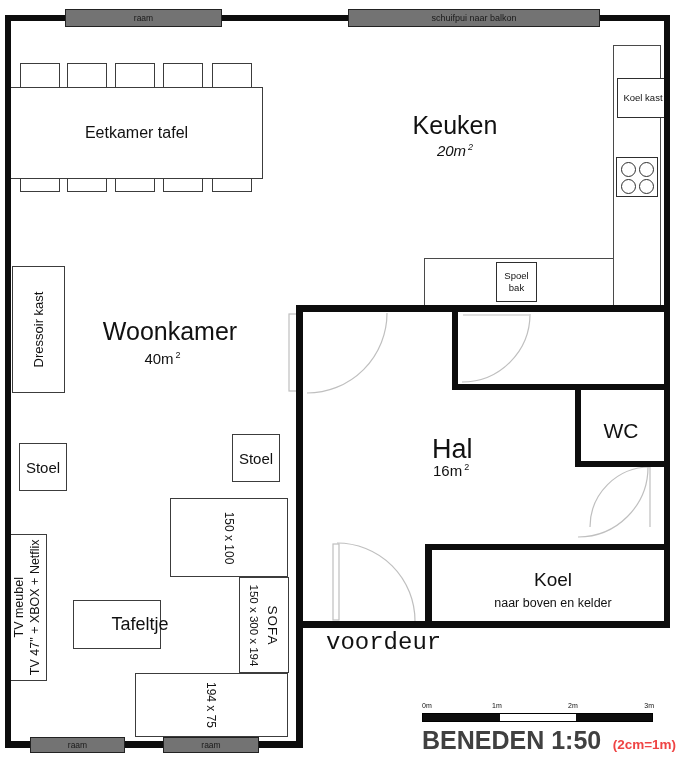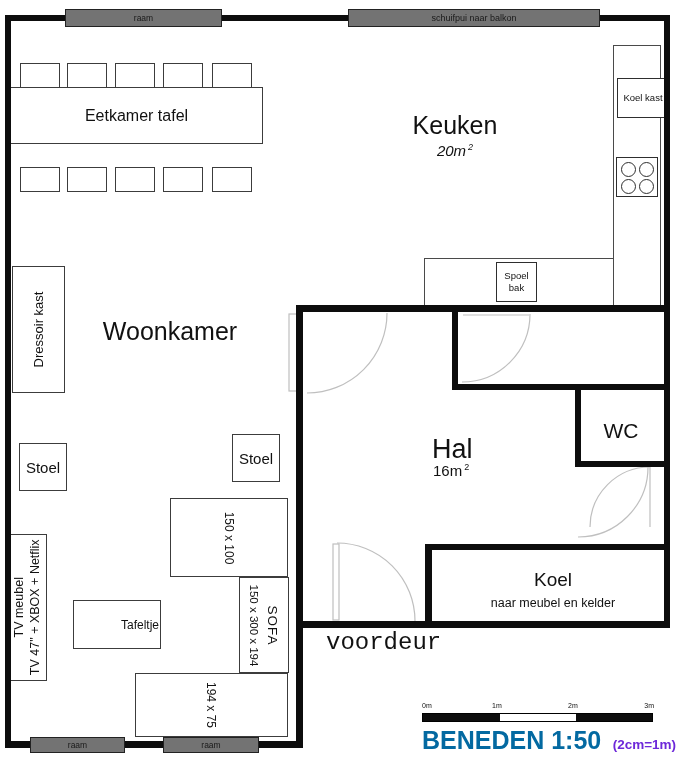--- a/index.html
+++ b/index.html
@@ -32,40 +32,40 @@
   <div class="chair" style="left:20px;top:63px;"></div>
   <div class="chair" style="left:67px;top:63px;"></div>
   <div class="chair" style="left:115px;top:63px;"></div>
   <div class="chair" style="left:163px;top:63px;"></div>
   <div class="chair" style="left:212px;top:63px;"></div>
   <div class="chair" style="left:20px;top:167px;"></div>
   <div class="chair" style="left:67px;top:167px;"></div>
   <div class="chair" style="left:115px;top:167px;"></div>
   <div class="chair" style="left:163px;top:167px;"></div>
   <div class="chair" style="left:212px;top:167px;"></div>
-  <div class="furn" style="left:10px;top:87px;width:253px;height:57px;font-size:16px;">
+  <div class="furn" style="left:10px;top:87px;width:253px;height:92px;font-size:16px;">
     <span>Eetkamer tafel</span>
   </div>
 
   <div class="furn" style="left:12px;top:266px;width:53px;height:127px;font-size:13px;">
     <span class="rotCCW">Dressoir kast</span>
   </div>
   <div class="furn" style="left:19px;top:443px;width:48px;height:48px;font-size:15px;">
     <span>Stoel</span>
   </div>
   <div class="furn" style="left:232px;top:434px;width:48px;height:48px;font-size:15px;">
     <span>Stoel</span>
   </div>
   <div class="furn" style="left:7px;top:534px;width:40px;height:147px;font-size:12.5px;">
     <div class="rotCCW" style="line-height:1.3;">
       <div>TV meubel</div>
       <div>TV 47" + XBOX + Netflix</div>
     </div>
   </div>
-  <div class="furn" style="left:73px;top:600px;width:88px;height:49px;font-size:12px;padding-left:46px;">
+  <div class="furn" style="left:73px;top:600px;width:88px;height:49px;font-size:18px;padding-left:46px;">
     <span>Tafeltje</span>
   </div>
   <div class="furn" style="left:170px;top:498px;width:118px;height:79px;font-size:12px;">
     <span class="rotCW">150 x 100</span>
   </div>
   <div class="furn" style="left:239px;top:577px;width:50px;height:96px;">
     <div class="rotCW" style="line-height:1.4;text-align:center;">
       <div style="font-size:13.5px;letter-spacing:1px;">SOFA</div>
       <div style="font-size:11.5px;">150 x 300 x 194</div>
     </div>
@@ -133,53 +133,56 @@
   <div class="lbl center" style="left:390px;top:111px;width:130px;font-size:25px;">
     <span>Keuken</span>
   </div>
   <div class="lbl center" style="left:390px;top:142px;width:130px;font-size:15px;font-style:italic;">
     <span>20m</span><sup class="sq">2</sup>
   </div>
 
   <div class="lbl center" style="left:95px;top:317px;width:150px;font-size:25px;">
     <span>Woonkamer</span>
   </div>
+  <div class="lbl center" style="left:90px;top:350px;width:145px;font-size:15px;">
+    <span>40m</span><sup class="sq">2</sup>
+  </div>
 
   <div class="lbl" style="left:432px;top:434px;font-size:27px;">
     <span>Hal</span>
   </div>
   <div class="lbl" style="left:433px;top:462px;font-size:15px;">
     <span>16m</span><sup class="sq">2</sup>
   </div>
 
 
   <div class="lbl center" style="left:590px;top:419px;width:62px;font-size:21px;">
     <span>WC</span>
   </div>
 
   <div class="lbl center" style="left:503px;top:569px;width:100px;font-size:19px;">
     <span>Koel</span>
   </div>
   <div class="lbl center" style="left:478px;top:596px;width:150px;font-size:12.5px;">
-    <span>naar meubel en kelder</span>
+    <span>naar boven en kelder</span>
   </div>
 
   <div class="lbl center" style="left:326px;top:629px;width:80px;font-size:24px;font-family:Liberation Mono, monospace;">
     <span>voordeur</span>
   </div>
 
   <div style="position:absolute;left:422px;top:702px;width:232px;height:60px;">
     <span class="tick" style="left:0;">0m</span>
     <span class="tick" style="left:70px;">1m</span>
     <span class="tick" style="left:146px;">2m</span>
     <span class="tick" style="right:0;">3m</span>
     <div style="position:absolute;left:0;top:11px;width:231px;height:9px;border:1px solid #000;box-sizing:border-box;">
       <div class="seg" style="width:77px;background:#0d0d0d;"></div>
       <div class="seg" style="width:76px;background:#fff;"></div>
       <div class="seg" style="width:76px;background:#0d0d0d;"></div>
     </div>
     <div style="position:absolute;left:0;top:24px;white-space:nowrap;">
-      <span style="font-size:25px;font-weight:bold;color:#0369a1;">BENEDEN 1:50</span>
-      <span style="font-size:13.5px;font-weight:bold;color:#6d28d9;margin-left:7px;">(2cm=1m)</span>
+      <span style="font-size:25px;font-weight:bold;color:#404040;">BENEDEN 1:50</span>
+      <span style="font-size:13.5px;font-weight:bold;color:#ef4444;margin-left:7px;">(2cm=1m)</span>
     </div>
   </div>
 
 </div>
 
 </body></html>

